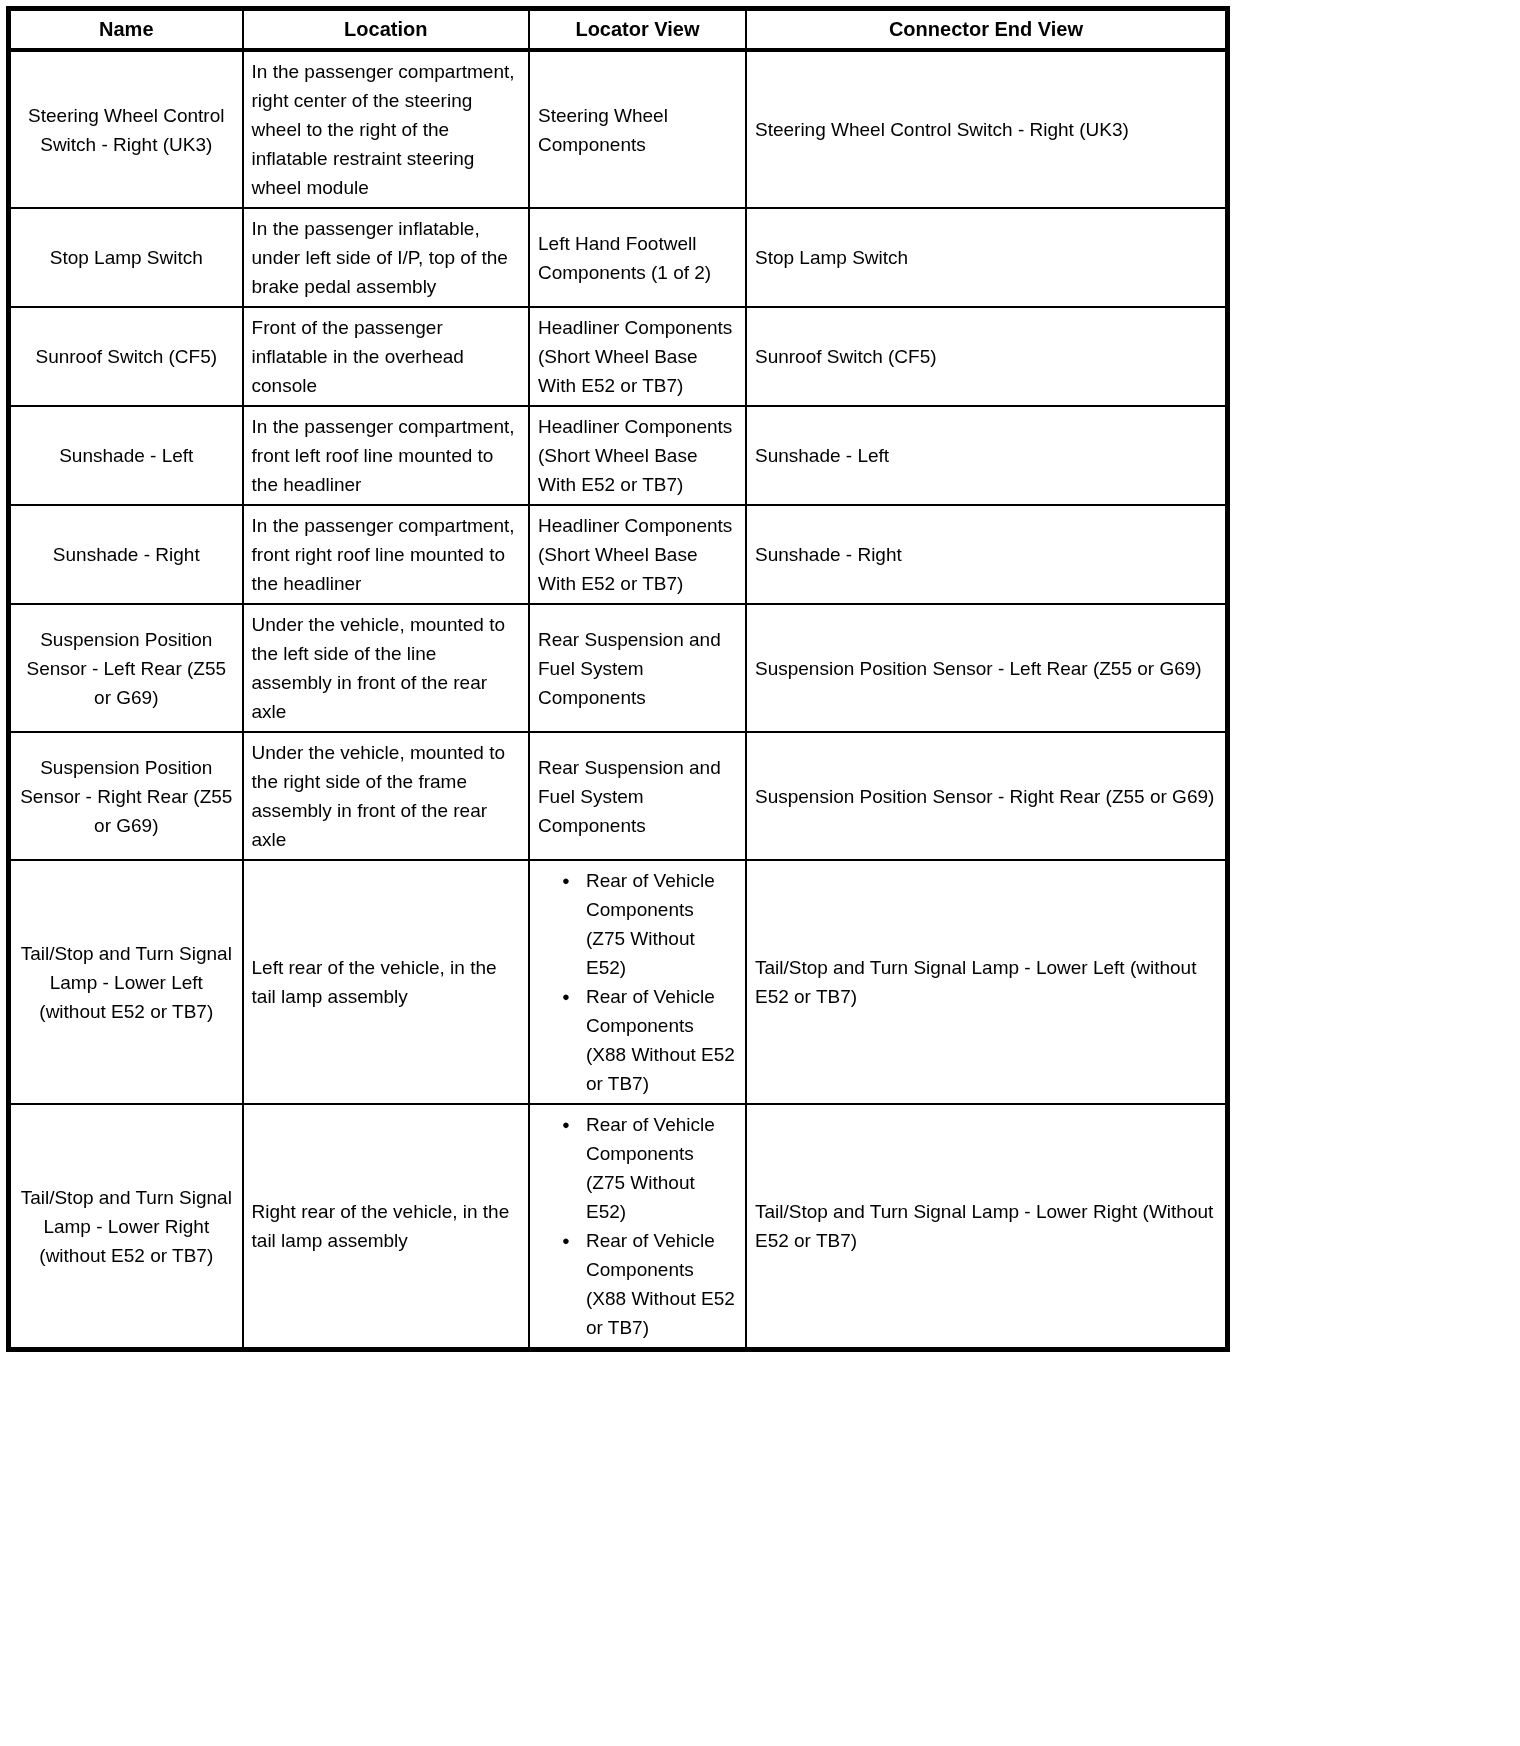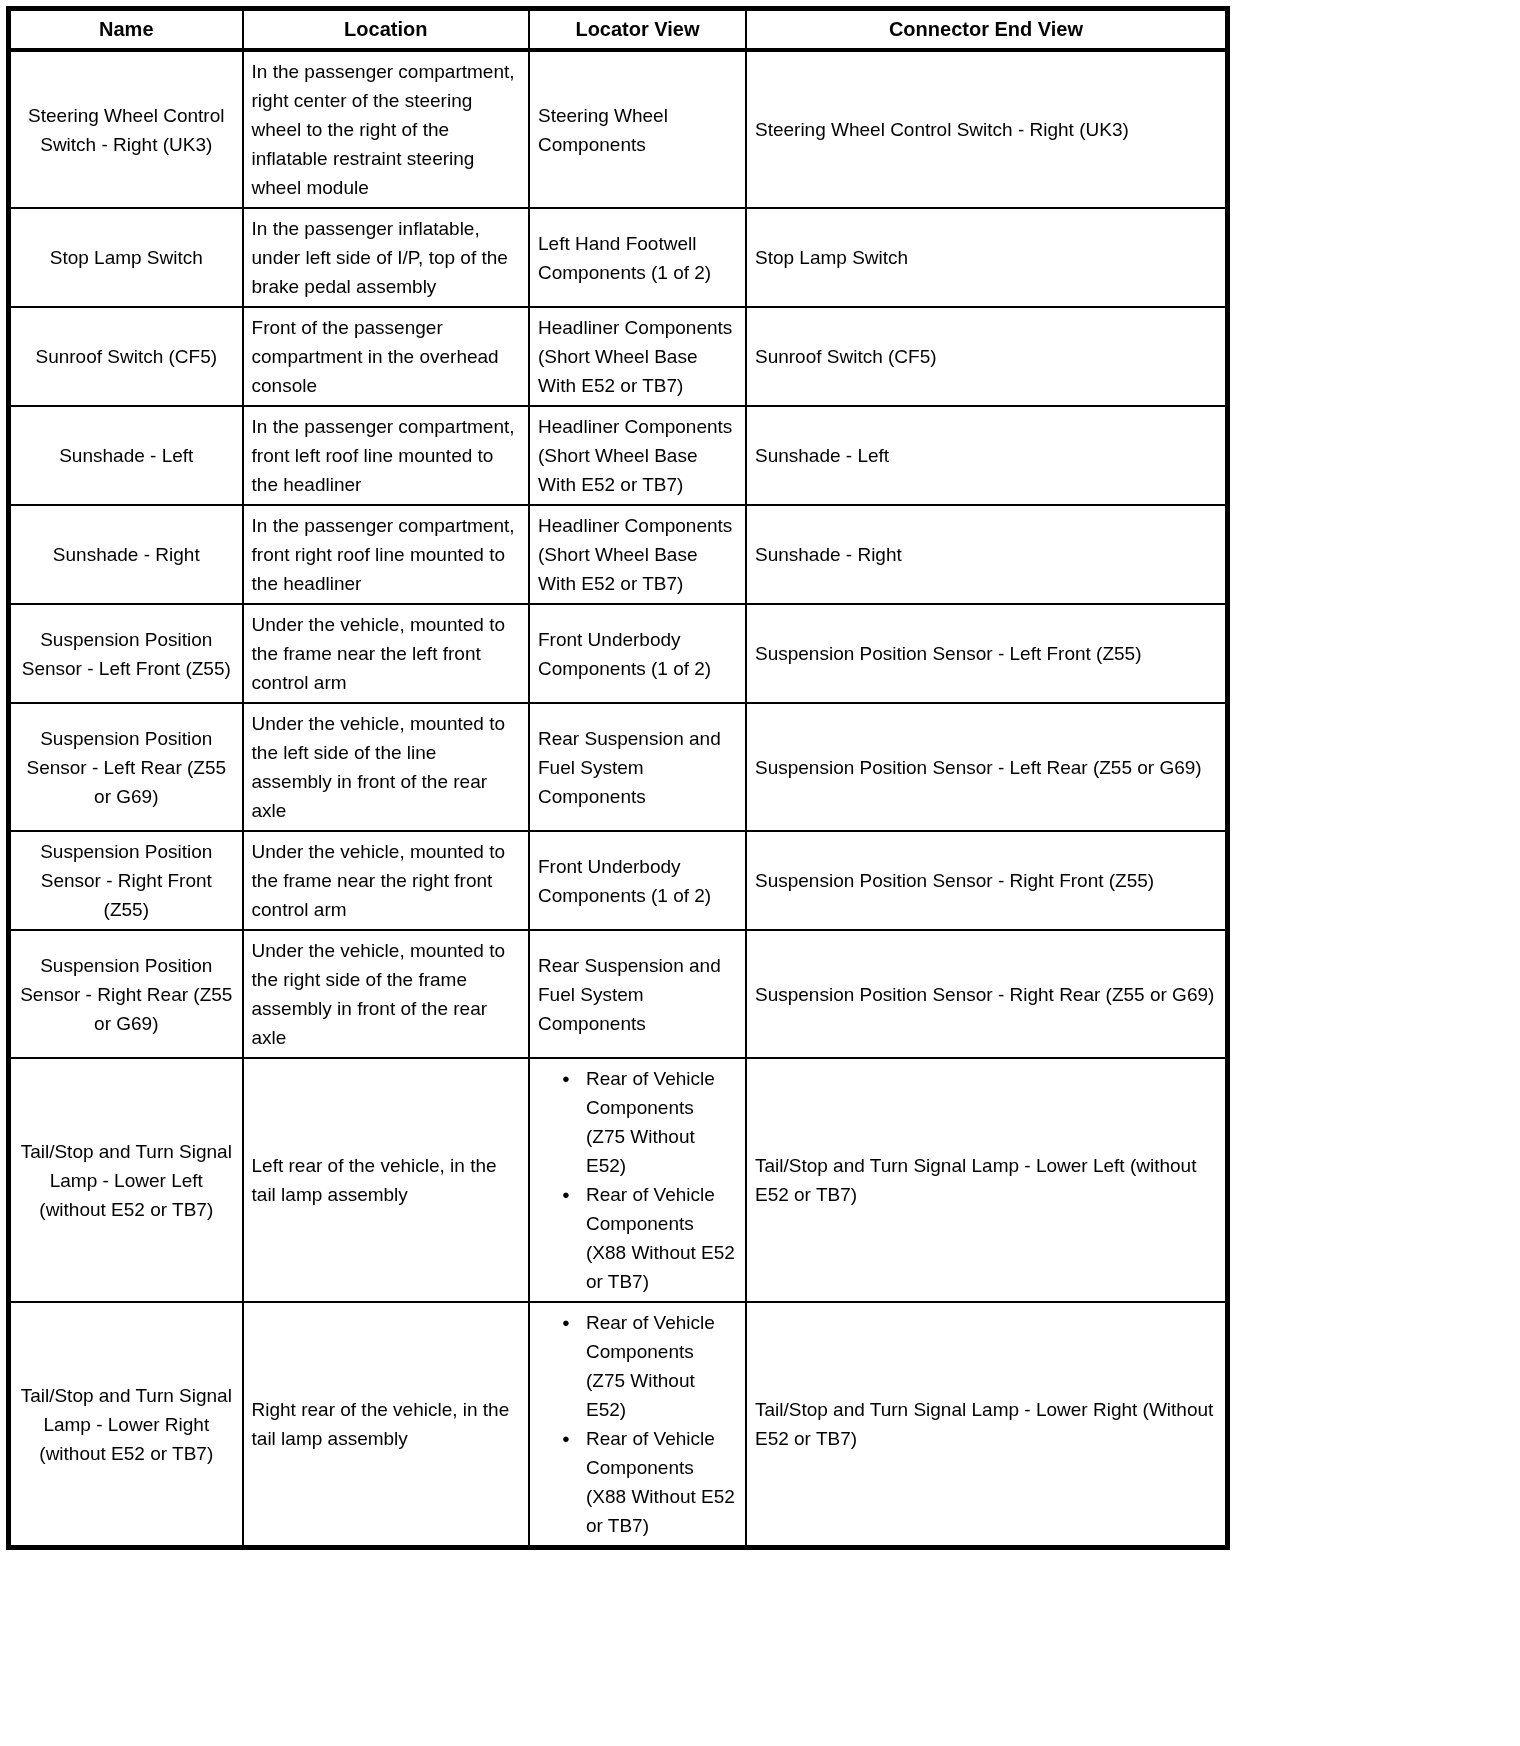--- a/index.html
+++ b/index.html
@@ -97,53 +97,41 @@
           <td class="col-connector">Steering Wheel Control Switch - Right (UK3)</td>
         </tr>
         <tr>
           <td class="col-name">Stop Lamp Switch</td>
           <td class="col-location">In the passenger inflatable, under left side of I/P, top of the brake pedal assembly</td>
           <td class="col-locator">Left Hand Footwell Components (1 of 2)</td>
           <td class="col-connector">Stop Lamp Switch</td>
         </tr>
         <tr>
           <td class="col-name">Sunroof Switch (CF5)</td>
-          <td class="col-location">Front of the passenger compartment in the overhead console</td>
+          <td class="col-location">Front of the passenger inflatable in the overhead console</td>
           <td class="col-locator">Headliner Components (Short Wheel Base With E52 or TB7)</td>
           <td class="col-connector">Sunroof Switch (CF5)</td>
         </tr>
         <tr>
           <td class="col-name">Sunshade - Left</td>
           <td class="col-location">In the passenger compartment, front left roof line mounted to the headliner</td>
           <td class="col-locator">Headliner Components (Short Wheel Base With E52 or TB7)</td>
           <td class="col-connector">Sunshade - Left</td>
         </tr>
         <tr>
           <td class="col-name">Sunshade - Right</td>
           <td class="col-location">In the passenger compartment, front right roof line mounted to the headliner</td>
           <td class="col-locator">Headliner Components (Short Wheel Base With E52 or TB7)</td>
           <td class="col-connector">Sunshade - Right</td>
         </tr>
         <tr>
-          <td class="col-name">Suspension Position Sensor - Left Front (Z55)</td>
-          <td class="col-location">Under the vehicle, mounted to the frame near the left front control arm</td>
-          <td class="col-locator">Front Underbody Components (1 of 2)</td>
-          <td class="col-connector">Suspension Position Sensor - Left Front (Z55)</td>
-        </tr>
-        <tr>
           <td class="col-name">Suspension Position Sensor - Left Rear (Z55 or G69)</td>
           <td class="col-location">Under the vehicle, mounted to the left side of the line assembly in front of the rear axle</td>
           <td class="col-locator">Rear Suspension and Fuel System Components</td>
           <td class="col-connector">Suspension Position Sensor - Left Rear (Z55 or G69)</td>
-        </tr>
-        <tr>
-          <td class="col-name">Suspension Position Sensor - Right Front (Z55)</td>
-          <td class="col-location">Under the vehicle, mounted to the frame near the right front control arm</td>
-          <td class="col-locator">Front Underbody Components (1 of 2)</td>
-          <td class="col-connector">Suspension Position Sensor - Right Front (Z55)</td>
         </tr>
         <tr>
           <td class="col-name">Suspension Position Sensor - Right Rear (Z55 or G69)</td>
           <td class="col-location">Under the vehicle, mounted to the right side of the frame assembly in front of the rear axle</td>
           <td class="col-locator">Rear Suspension and Fuel System Components</td>
           <td class="col-connector">Suspension Position Sensor - Right Rear (Z55 or G69)</td>
         </tr>
         <tr>
           <td class="col-name">Tail/Stop and Turn Signal Lamp - Lower Left (without E52 or TB7)</td>
           <td class="col-location">Left rear of the vehicle, in the tail lamp assembly</td>

